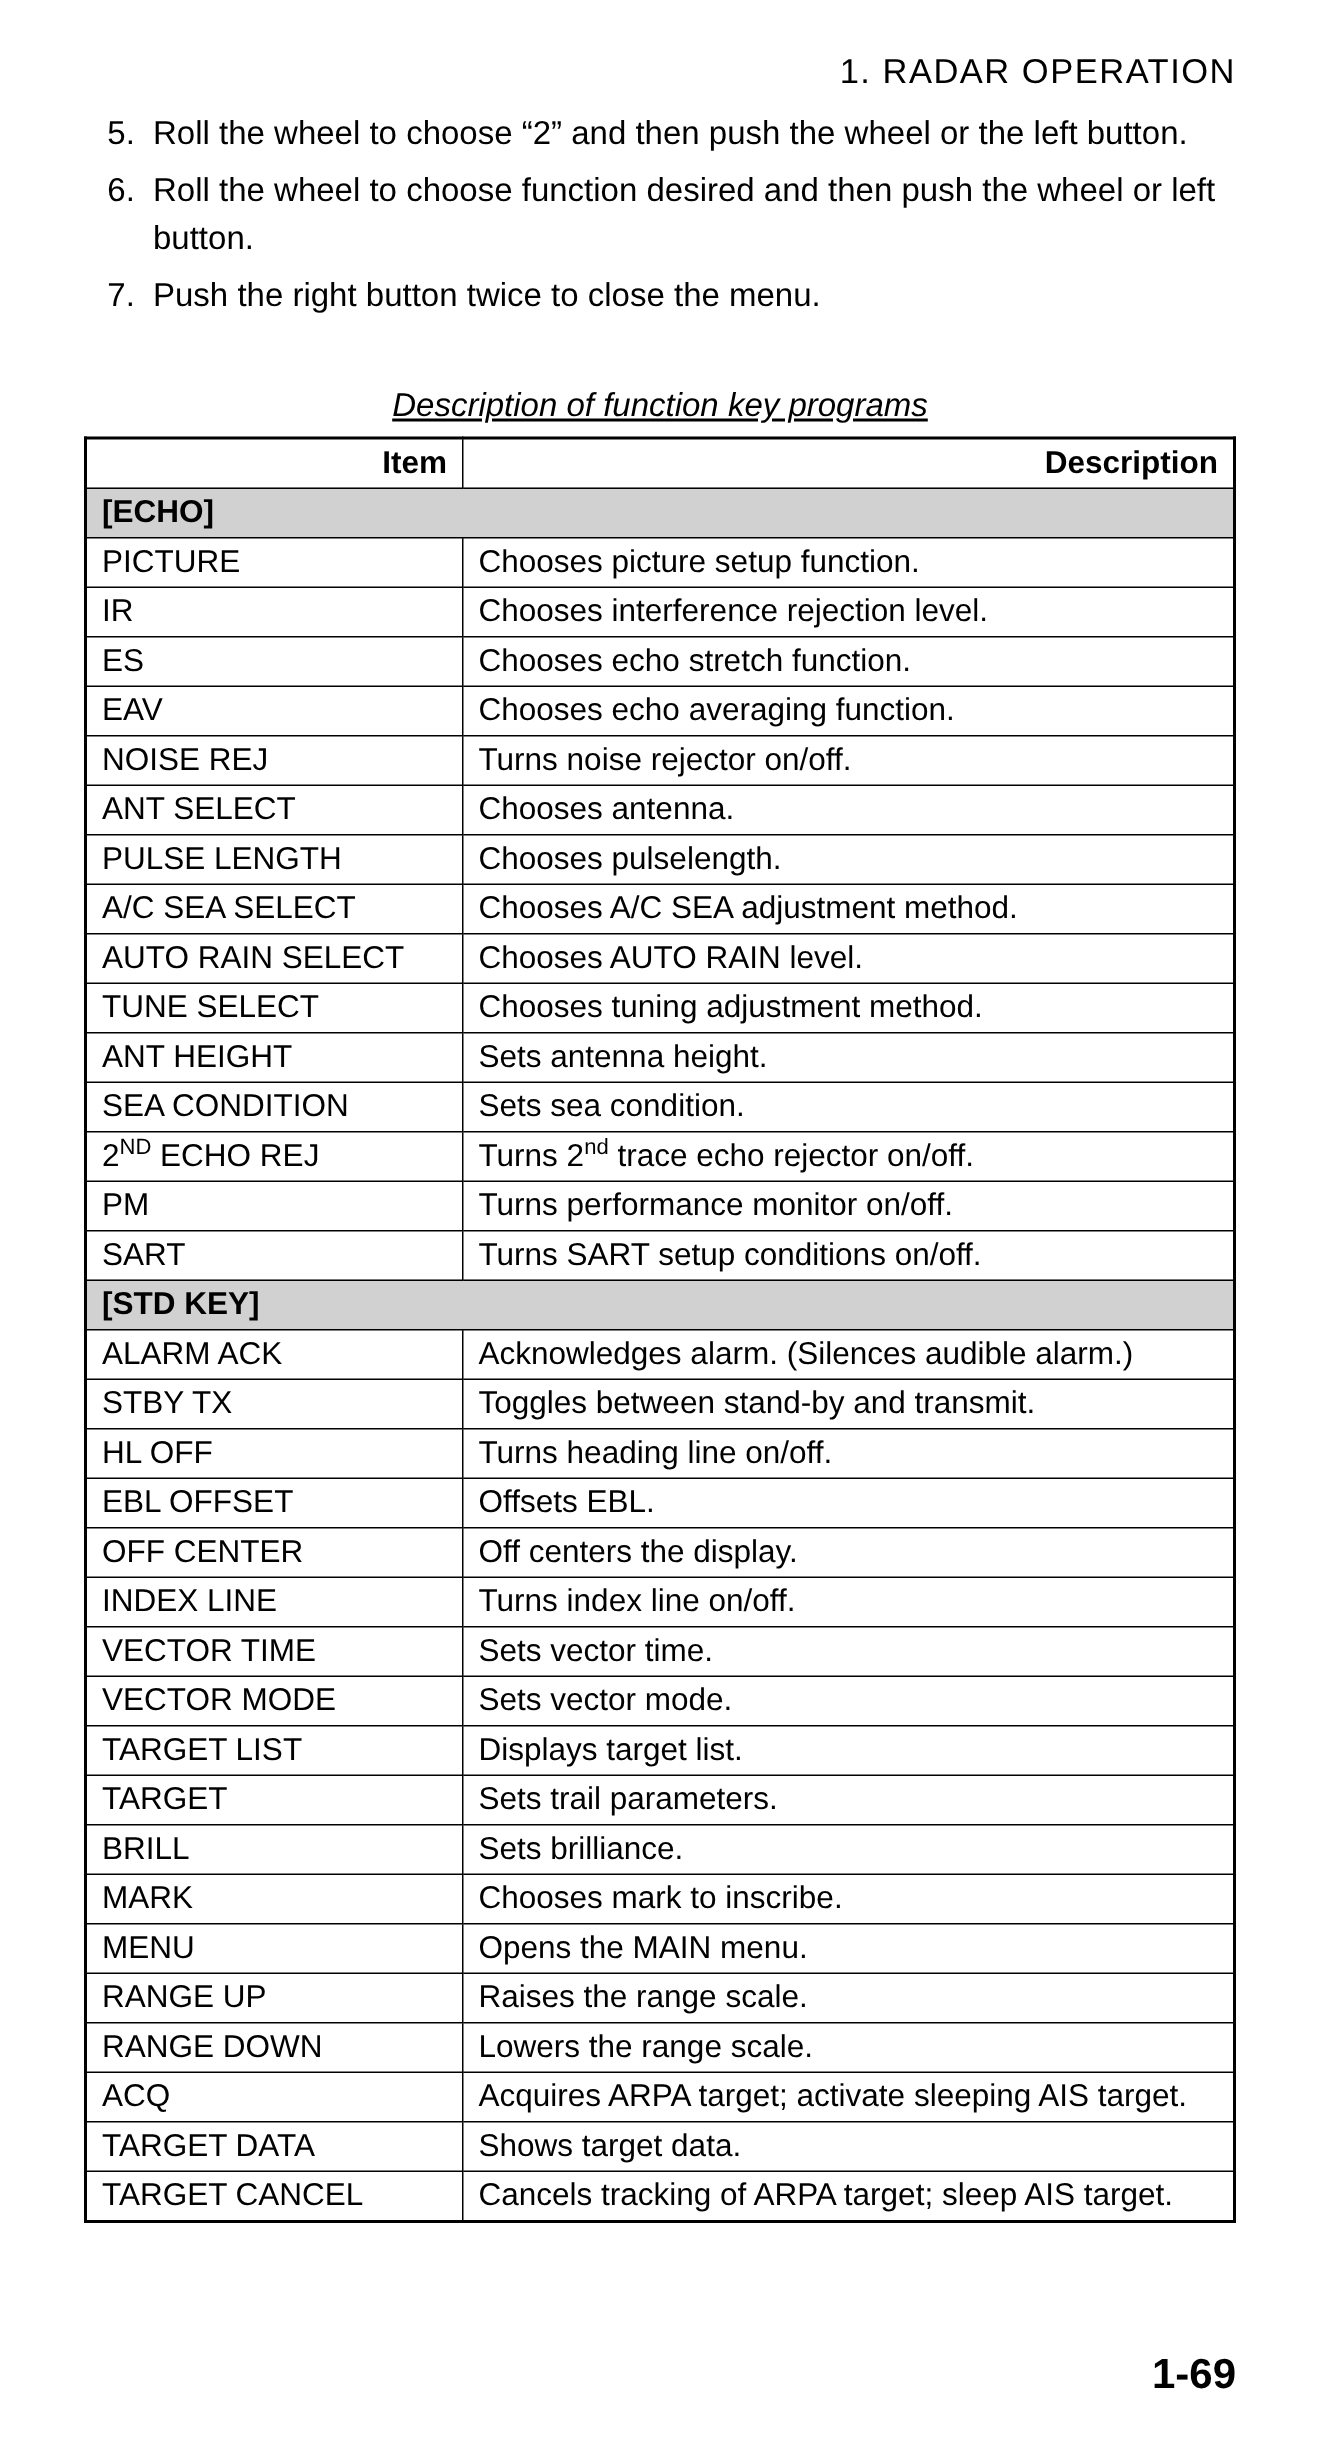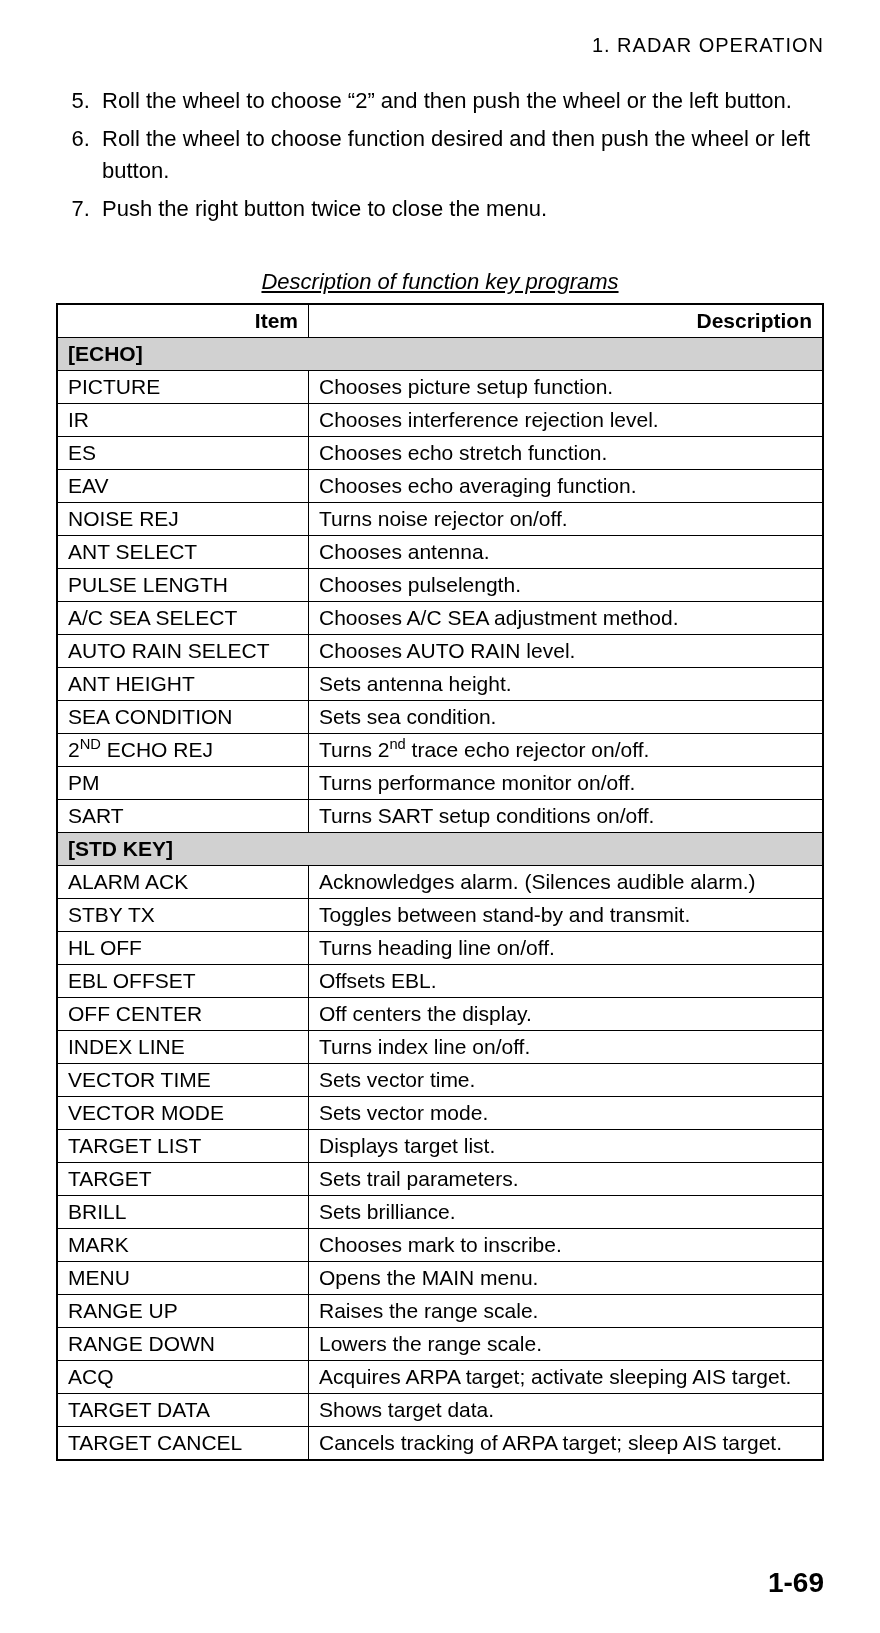--- a/index.html
+++ b/index.html
@@ -12,23 +12,23 @@
   }
   .page {
     width: 880px;
     height: 1633px;
     box-sizing: border-box;
     padding: 34px 56px 38px 56px;
     position: relative;
   }
   .running-head {
     text-align: right;
-    font-size: 20px;
+    font-size: 23px;
     letter-spacing: 1px;
-    margin-bottom: 28px;
+    margin-bottom: 12px;
   }
   ol.steps {
     margin: 0 0 44px 0;
     padding: 0 0 0 40px;
     font-size: 22px;
     line-height: 1.45;
   }
   ol.steps li {
     margin-bottom: 6px;
     padding-left: 6px;
@@ -135,20 +135,24 @@
         </tr>
         <tr>
           <td class="item">A/C SEA SELECT</td>
           <td>Chooses A/C SEA adjustment method.</td>
         </tr>
         <tr>
           <td class="item">AUTO RAIN SELECT</td>
           <td>Chooses AUTO RAIN level.</td>
         </tr>
         <tr>
+          <td class="item">TUNE SELECT</td>
+          <td>Chooses tuning adjustment method.</td>
+        </tr>
+        <tr>
           <td class="item">ANT HEIGHT</td>
           <td>Sets antenna height.</td>
         </tr>
         <tr>
           <td class="item">SEA CONDITION</td>
           <td>Sets sea condition.</td>
         </tr>
         <tr>
           <td class="item">2<sup class="small">ND</sup> ECHO REJ</td>
           <td>Turns 2<sup class="small">nd</sup> trace echo rejector on/off.</td>

